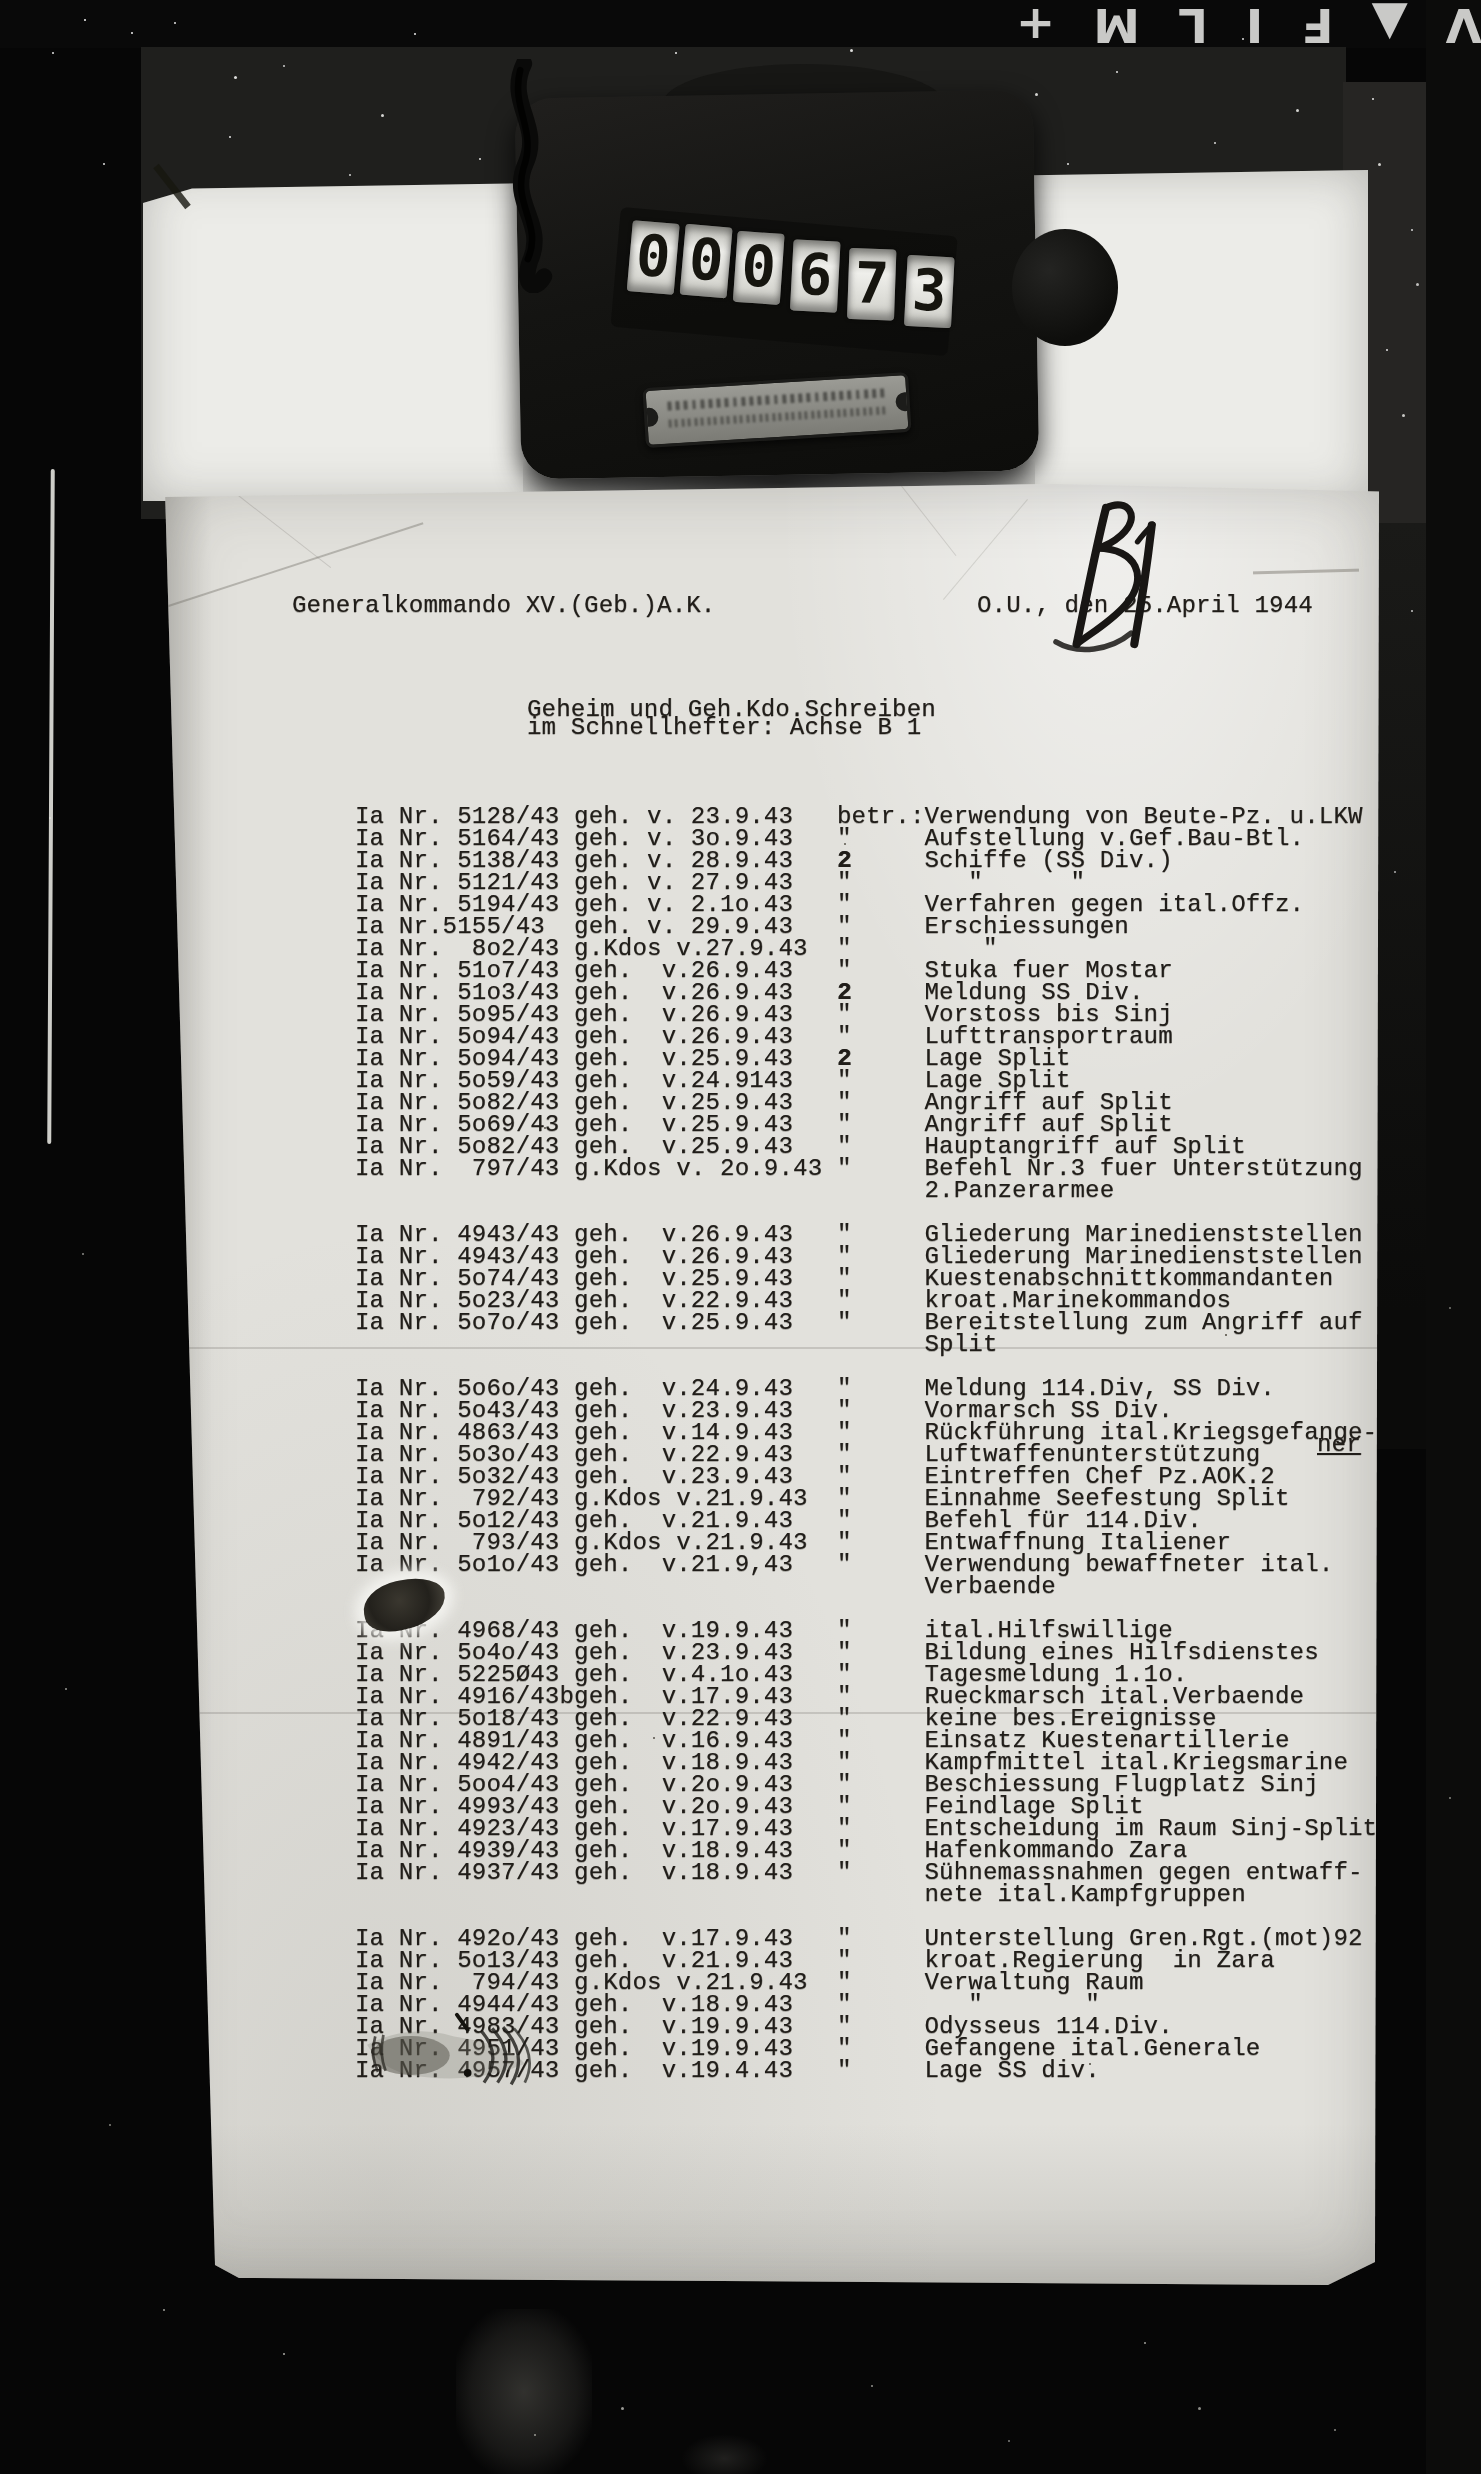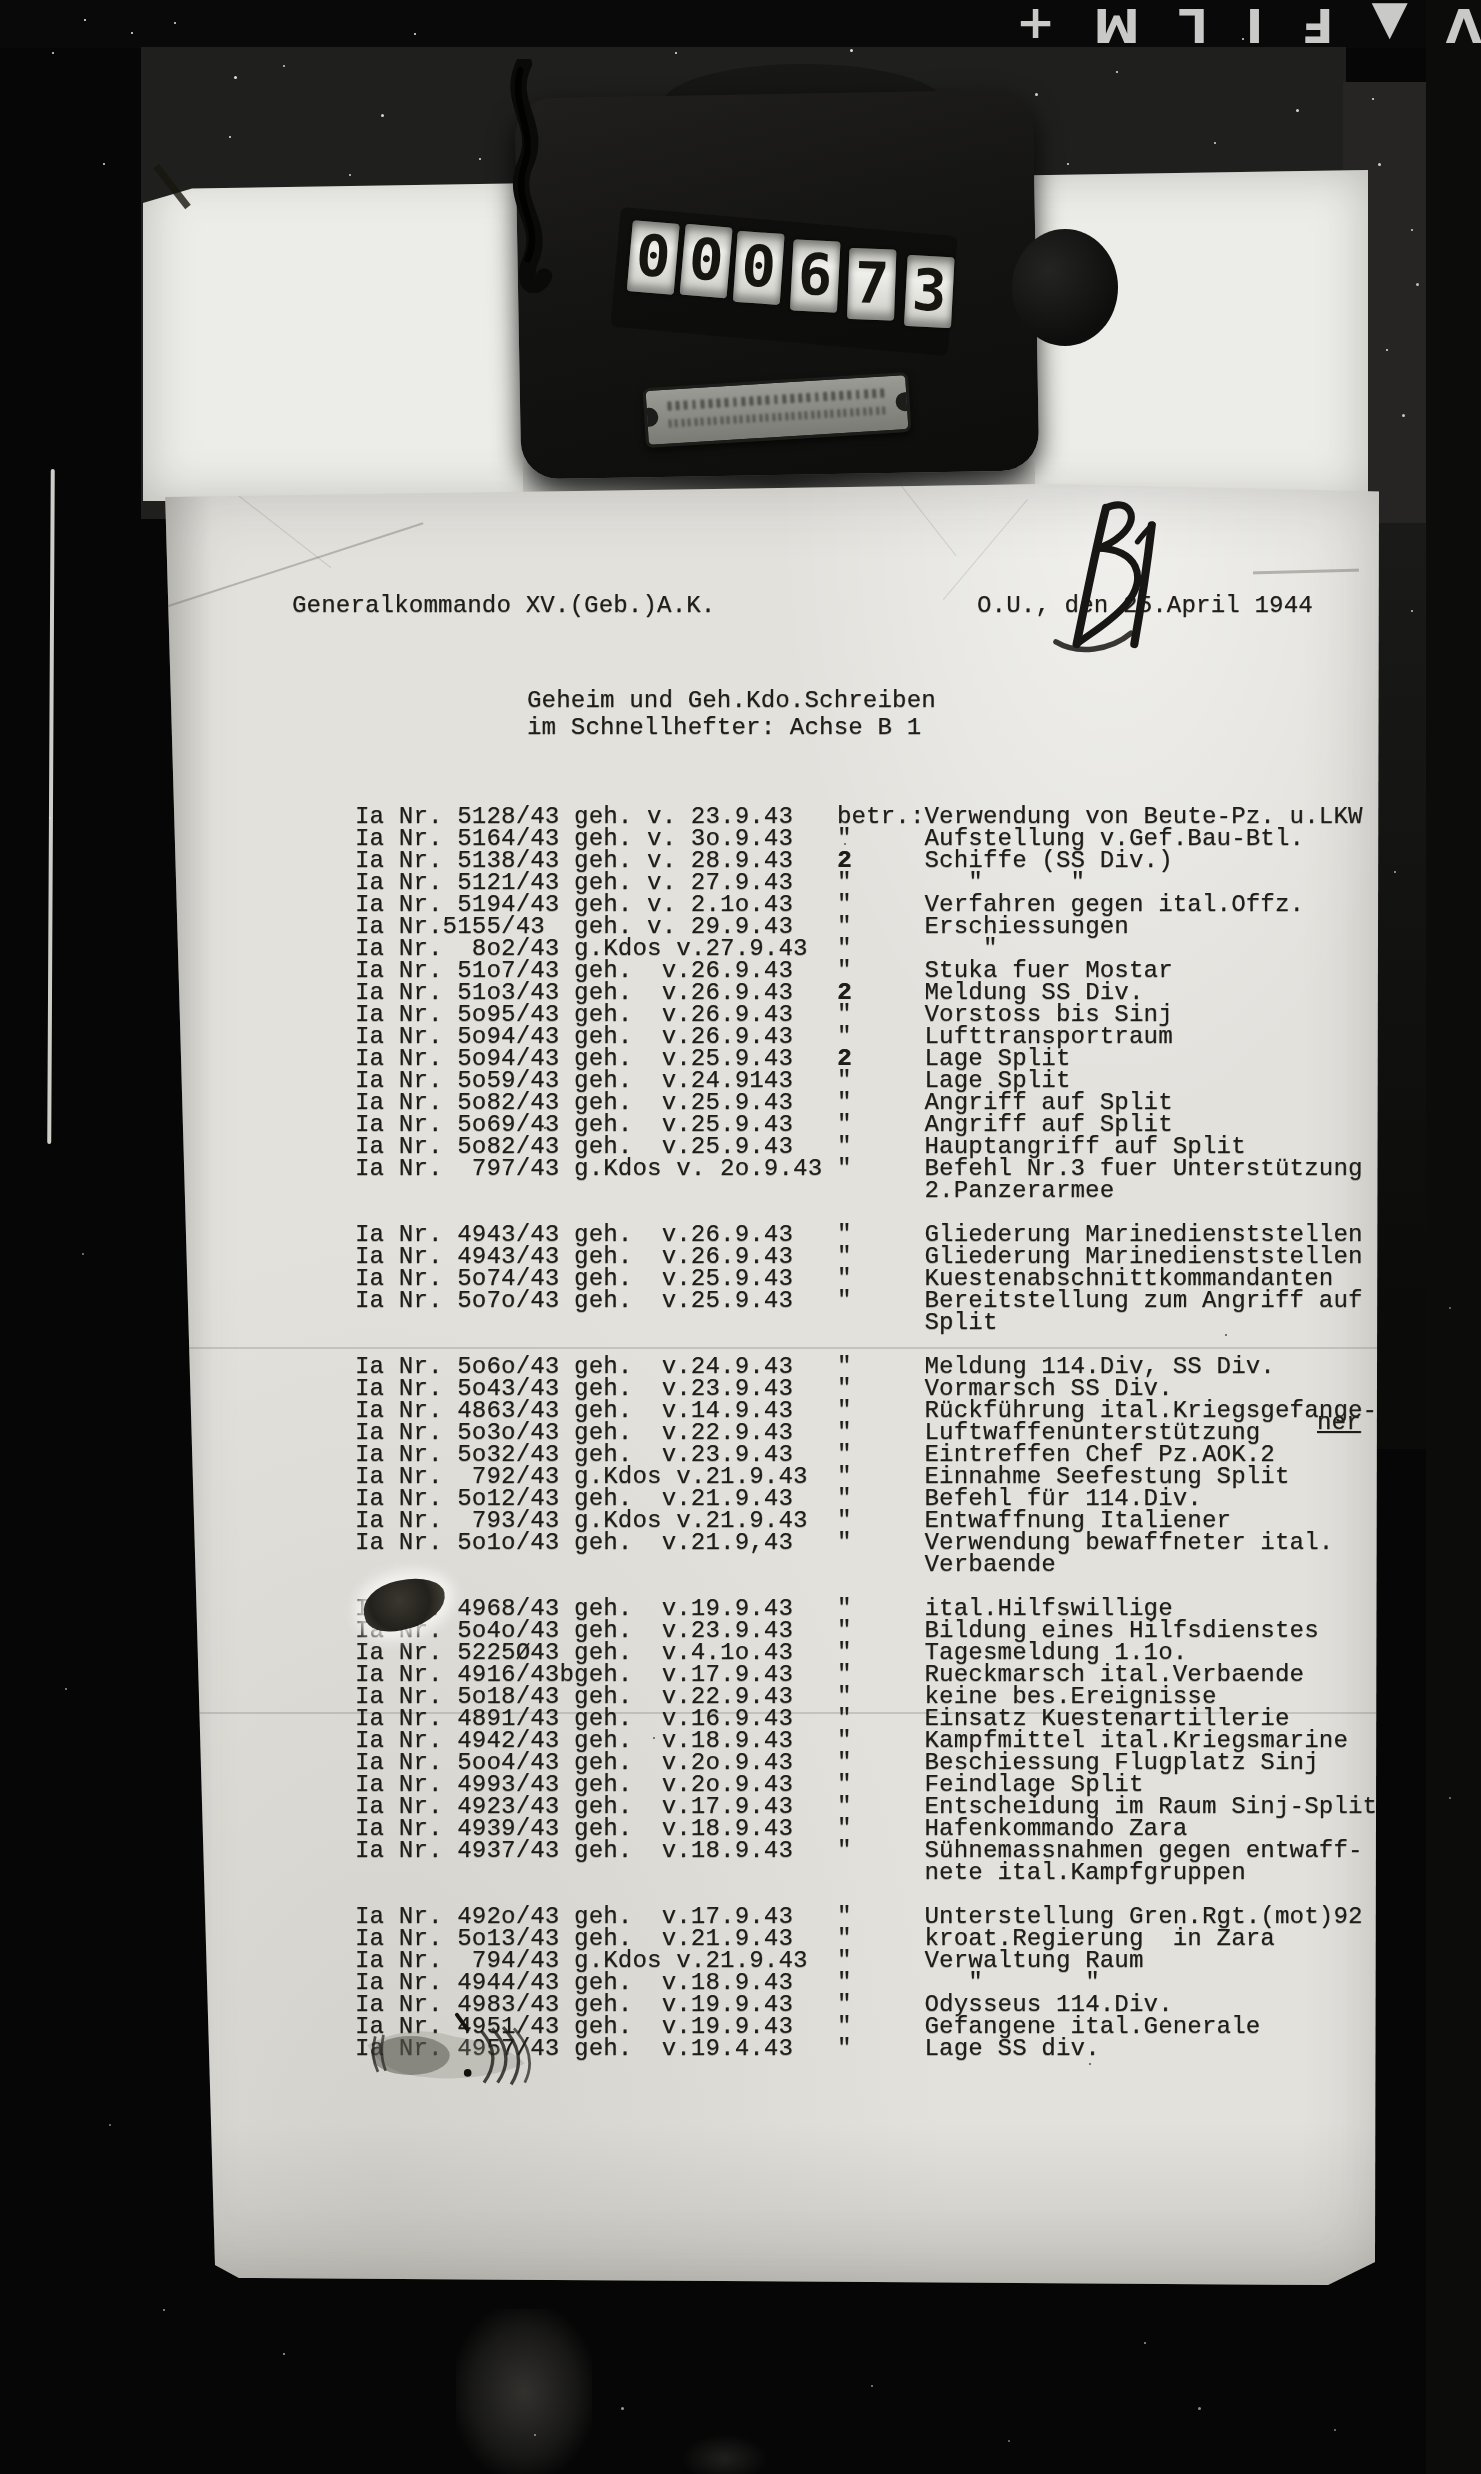--- a/index.html
+++ b/index.html
@@ -98,21 +98,21 @@
   .crease.c2{left:22px;top:33px;width:163px;height:1.1px;transform:rotate(38deg);opacity:.6;}
   .crease.c3{left:692px;top:22px;width:125px;height:1.1px;transform:rotate(52deg);opacity:.55;}
   .crease.c4{left:757px;top:65px;width:131px;height:1.1px;transform:rotate(-50deg);opacity:.5;}
   .scratch{position:absolute;left:0;width:100%;height:1.6px;background:rgba(95,92,85,.22);}
   .scratch.s1{top:863px;} .scratch.s2{top:1228px;}
 
   .typewritten{position:absolute;white-space:pre;
       text-shadow:0.5px 0 0 rgba(46,42,36,.45), 0 0.5px 0.5px rgba(46,42,36,.3);}
   .hdr-left{left:129px;top:108px;}
   .hdr-date{left:814px;top:108px;}
-  .title-1{left:364px;top:203px;}
+  .title-1{left:364px;top:212px;}
   .title-2{left:364px;top:230px;}
 
   .list{position:absolute;left:192px;top:322px;width:1013px;}
   .row{position:relative;line-height:22px;white-space:pre;
       text-shadow:0.5px 0 0 rgba(46,42,36,.45), 0 0.5px 0.5px rgba(46,42,36,.3);}
   .row.gap{margin-top:22px;}
   .row .mark.overstrike{font-weight:bold;text-shadow:0.8px 0 0 rgba(30,27,22,.85);}
   .row .frag-float{position:absolute;left:962px;top:12px;text-decoration:underline;}
 
   
@@ -210,20 +210,21 @@
         <div class="row"><span class="ref">Ia Nr. 5o94/43 geh.  v.26.9.43   </span><span class="mark">"     </span><span class="desc">Lufttransportraum</span></div>
         <div class="row"><span class="ref">Ia Nr. 5o94/43 geh.  v.25.9.43   </span><span class="mark overstrike">2     </span><span class="desc">Lage Split</span></div>
         <div class="row"><span class="ref">Ia Nr. 5o59/43 geh.  v.24.9143   </span><span class="mark">"     </span><span class="desc">Lage Split</span></div>
         <div class="row"><span class="ref">Ia Nr. 5o82/43 geh.  v.25.9.43   </span><span class="mark">"     </span><span class="desc">Angriff auf Split</span></div>
         <div class="row"><span class="ref">Ia Nr. 5o69/43 geh.  v.25.9.43   </span><span class="mark">"     </span><span class="desc">Angriff auf Split</span></div>
         <div class="row"><span class="ref">Ia Nr. 5o82/43 geh.  v.25.9.43   </span><span class="mark">"     </span><span class="desc">Hauptangriff auf Split</span></div>
         <div class="row"><span class="ref">Ia Nr.  797/43 g.Kdos v. 2o.9.43 </span><span class="mark">"     </span><span class="desc">Befehl Nr.3 fuer Unterstützung</span><div>                                       2.Panzerarmee</div></div>
         <div class="row gap"><span class="ref">Ia Nr. 4943/43 geh.  v.26.9.43   </span><span class="mark">"     </span><span class="desc">Gliederung Marinedienststellen</span></div>
         <div class="row"><span class="ref">Ia Nr. 4943/43 geh.  v.26.9.43   </span><span class="mark">"     </span><span class="desc">Gliederung Marinedienststellen</span></div>
         <div class="row"><span class="ref">Ia Nr. 5o74/43 geh.  v.25.9.43   </span><span class="mark">"     </span><span class="desc">Kuestenabschnittkommandanten</span></div>
+        <div class="row"><span class="ref">Ia Nr. 5o23/43 geh.  v.22.9.43   </span><span class="mark">"     </span><span class="desc">kroat.Marinekommandos</span></div>
         <div class="row"><span class="ref">Ia Nr. 5o7o/43 geh.  v.25.9.43   </span><span class="mark">"     </span><span class="desc">Bereitstellung zum Angriff auf</span><div>                                       Split</div></div>
         <div class="row gap"><span class="ref">Ia Nr. 5o6o/43 geh.  v.24.9.43   </span><span class="mark">"     </span><span class="desc">Meldung 114.Div, SS Div.</span></div>
         <div class="row"><span class="ref">Ia Nr. 5o43/43 geh.  v.23.9.43   </span><span class="mark">"     </span><span class="desc">Vormarsch SS Div.</span></div>
         <div class="row"><span class="ref">Ia Nr. 4863/43 geh.  v.14.9.43   </span><span class="mark">"     </span><span class="desc">Rückführung ital.Kriegsgefange-</span><span class="frag-float">ner</span></div>
         <div class="row"><span class="ref">Ia Nr. 5o3o/43 geh.  v.22.9.43   </span><span class="mark">"     </span><span class="desc">Luftwaffenunterstützung</span></div>
         <div class="row"><span class="ref">Ia Nr. 5o32/43 geh.  v.23.9.43   </span><span class="mark">"     </span><span class="desc">Eintreffen Chef Pz.AOK.2</span></div>
         <div class="row"><span class="ref">Ia Nr.  792/43 g.Kdos v.21.9.43  </span><span class="mark">"     </span><span class="desc">Einnahme Seefestung Split</span></div>
         <div class="row"><span class="ref">Ia Nr. 5o12/43 geh.  v.21.9.43   </span><span class="mark">"     </span><span class="desc">Befehl für 114.Div.</span></div>
         <div class="row"><span class="ref">Ia Nr.  793/43 g.Kdos v.21.9.43  </span><span class="mark">"     </span><span class="desc">Entwaffnung Italiener</span></div>
         <div class="row"><span class="ref">Ia Nr. 5o1o/43 geh.  v.21.9,43   </span><span class="mark">"     </span><span class="desc">Verwendung bewaffneter ital.</span><div>                                       Verbaende</div></div>

